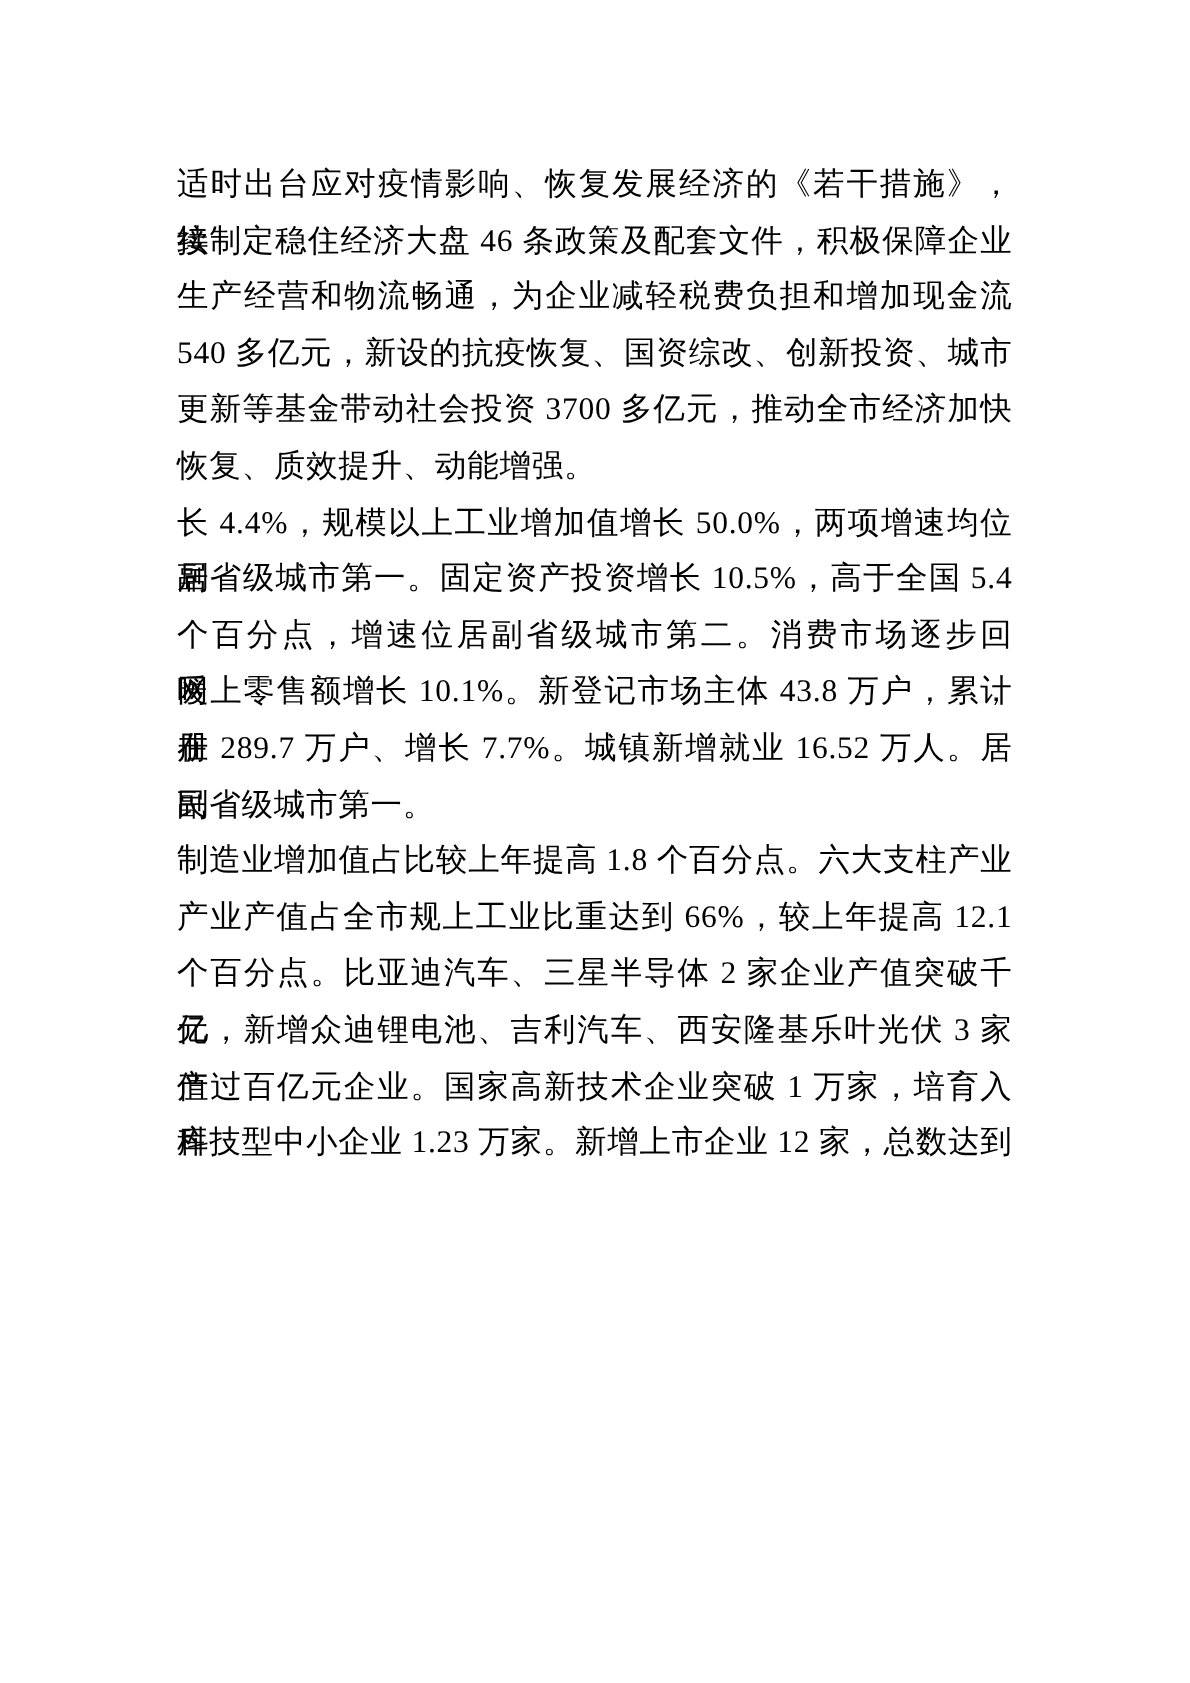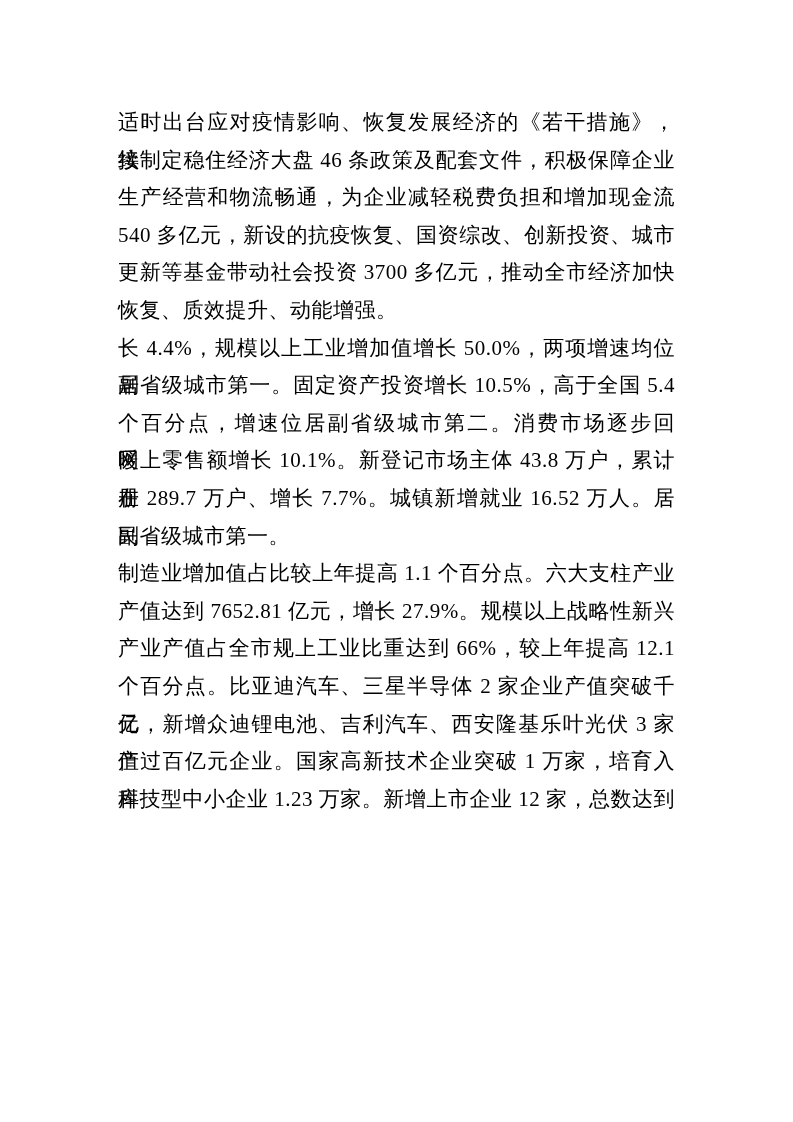--- a/index.html
+++ b/index.html
@@ -55,21 +55,20 @@
       <div class="line">生产经营和物流畅通，为企业减轻税费负担和增加现金流</div>
       <div class="line">540 多亿元，新设的抗疫恢复、国资综改、创新投资、城市</div>
       <div class="line">更新等基金带动社会投资 3700 多亿元，推动全市经济加快</div>
       <div class="line no-justify">恢复、质效提升、动能增强。</div>
       <div class="line">长 4.4%，规模以上工业增加值增长 50.0%，两项增速均位居</div>
       <div class="line">副省级城市第一。固定资产投资增长 10.5%，高于全国 5.4</div>
       <div class="line">个百分点，增速位居副省级城市第二。消费市场逐步回暖，</div>
       <div class="line">网上零售额增长 10.1%。新登记市场主体 43.8 万户，累计在</div>
       <div class="line">册 289.7 万户、增长 7.7%。城镇新增就业 16.52 万人。居民</div>
       <div class="line no-justify">副省级城市第一。</div>
-      <div class="line">制造业增加值占比较上年提高 1.1 个百分点。六大支柱产业</div>
-      <div class="line">产值达到 7652.81 亿元，增长 27.9%。规模以上战略性新兴</div>
+      <div class="line">制造业增加值占比较上年提高 1.8 个百分点。六大支柱产业</div>
       <div class="line">产业产值占全市规上工业比重达到 66%，较上年提高 12.1</div>
       <div class="line">个百分点。比亚迪汽车、三星半导体 2 家企业产值突破千亿</div>
       <div class="line">元，新增众迪锂电池、吉利汽车、西安隆基乐叶光伏 3 家产</div>
       <div class="line">值过百亿元企业。国家高新技术企业突破 1 万家，培育入库</div>
       <div class="line">科技型中小企业 1.23 万家。新增上市企业 12 家，总数达到</div>
     </div>
 </div>
 
 </body></html>

